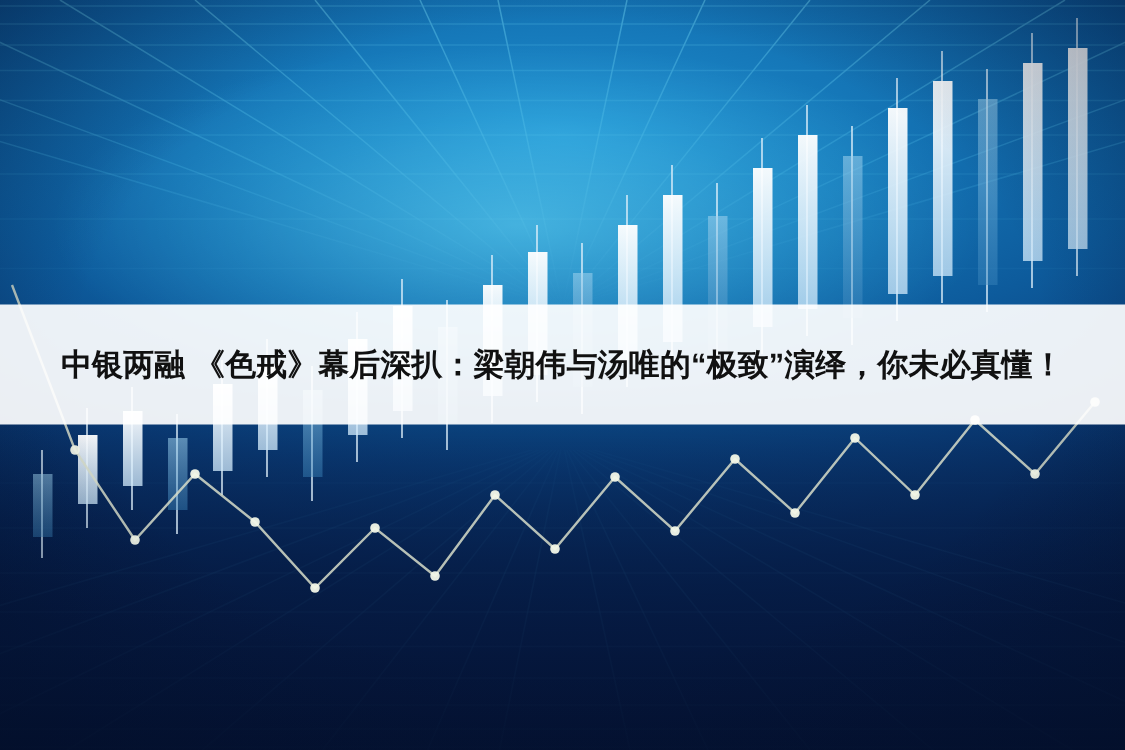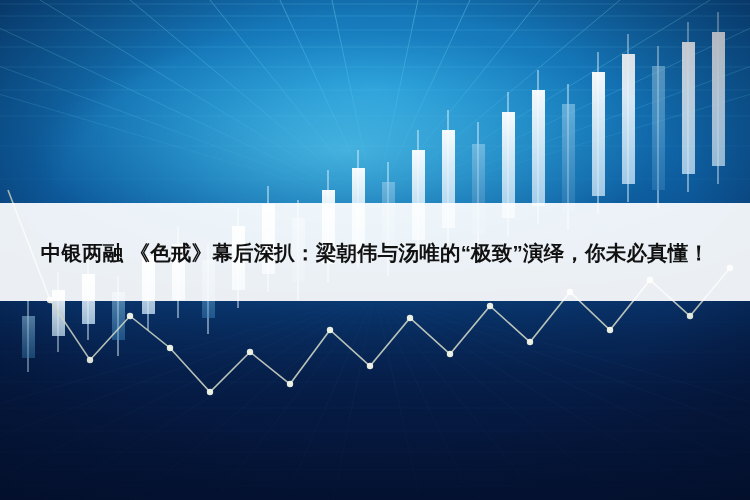--- a/index.html
+++ b/index.html
@@ -64,21 +64,21 @@
     position: absolute;
     inset: 0;
   }
 
   
   .caption-band {
     position: absolute;
     left: 0;
     right: 0;
     top: 203px;
-    height: 98px;
+    height: 80px;
     background: rgba(255,255,255,0.92);
     display: flex;
     align-items: center;
     justify-content: center;
   }
   .caption-text {
     font-size: 20.5px;
     line-height: 35px;
     color: #111111;
     text-align: center;

